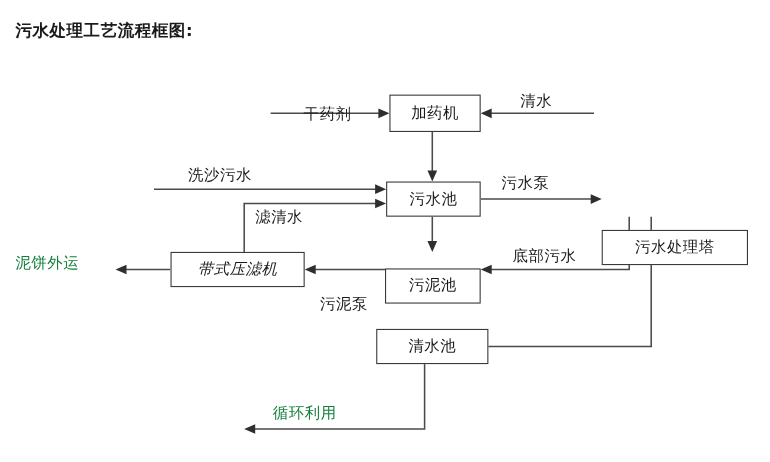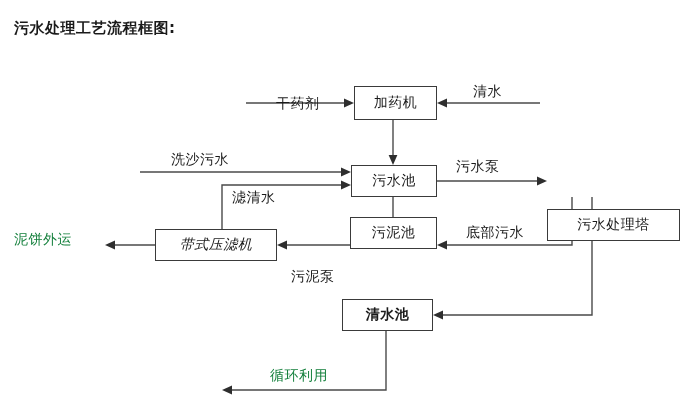--- a/index.html
+++ b/index.html
@@ -149,39 +149,39 @@
   </div>
 
   <div class="node" style="left:547px; top:165px; width:133px; height:32px;margin-top:44px;">
     <span>污水处理塔</span>
   </div>
 
   <div class="node" style="left:155px; top:229px; width:122px; height:32px;font-style:italic;">
     <span>带式压滤机</span>
   </div>
 
-  <div class="node" style="left:350px; top:217px; width:87px; height:32px;">
+  <div class="node" style="left:350px; top:244px; width:87px; height:32px;">
     <span>污泥池</span>
   </div>
 
-  <div class="node" style="left:342px; top:299px; width:91px; height:32px;font-weight:bold;">
+  <div class="node" style="left:342px; top:299px; width:102px; height:32px;">
     <span>清水池</span>
   </div>
 
   <div class="edge-label" style="left:276px; top:83px;margin-top:12px;">干药剂</div>
 
   <div class="edge-label" style="left:473px; top:83px;">清水</div>
 
   <div class="edge-label" style="left:171px; top:151px;">洗沙污水</div>
 
   <div class="edge-label" style="left:232px; top:189px;">滤清水</div>
 
   <div class="edge-label" style="left:456px; top:158px;">污水泵</div>
 
   <div class="edge-label" style="left:466px; top:224px;">底部污水</div>
 
   <div class="edge-label" style="left:291px; top:224px;margin-top:44px;">污泥泵</div>
 
   <div class="terminal-label" style="left:14px; top:231px;">泥饼外运</div>
 
-  <div class="terminal-label" style="left:270px; top:367px;text-align:center;">循环利用</div>
+  <div class="terminal-label" style="left:248px; top:367px;text-align:center;">循环利用</div>
 
 </div>
 
 </body></html>

